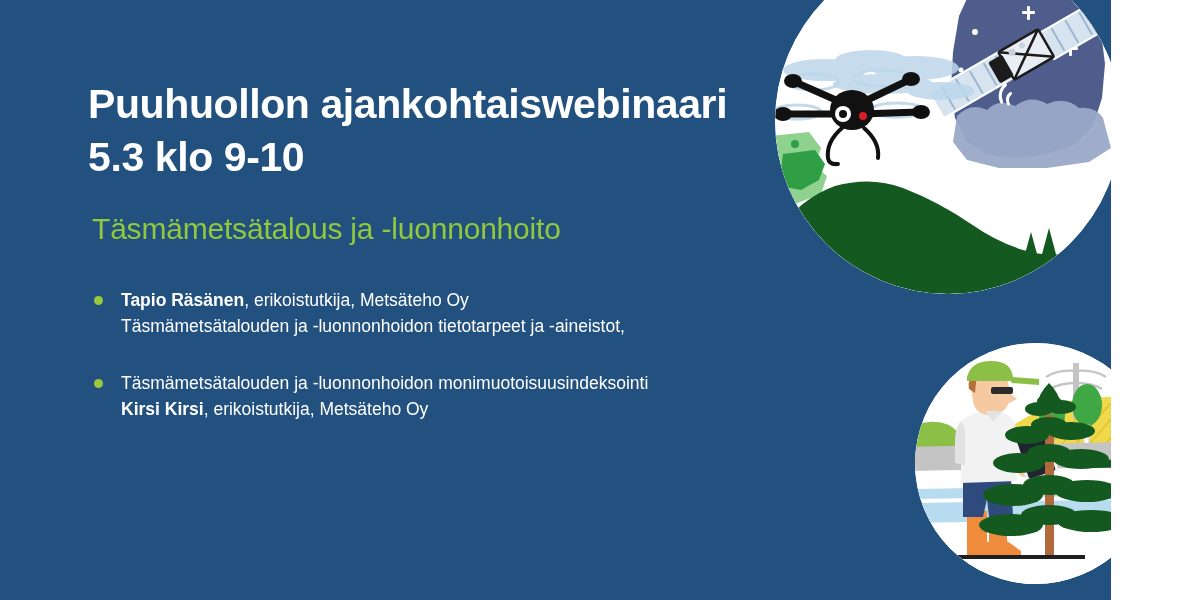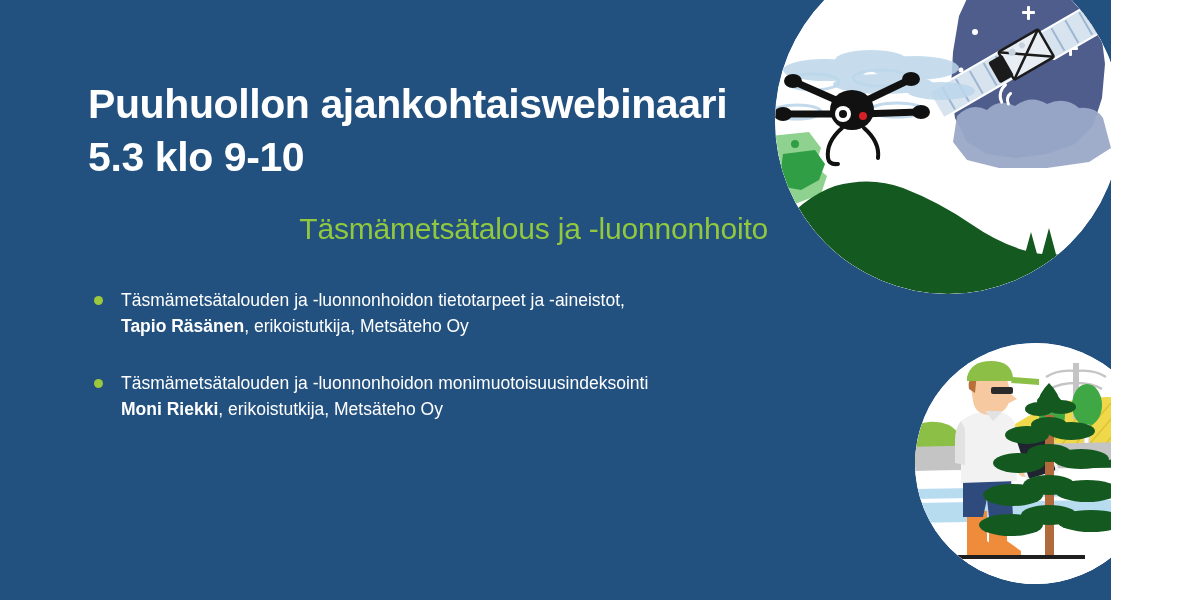--- a/index.html
+++ b/index.html
@@ -34,21 +34,20 @@
     white-space: pre-line;
   }
 
   .slide-subtitle {
     color: #92c83e;
     font-size: 30px;
     font-weight: normal;
     line-height: 1.2;
     margin: 26px 0 0 4px;
     letter-spacing: -0.2px;
-    text-align: right;
   }
 
   .bullet-list {
     list-style: none;
     margin: 40px 0 0 0;
     padding: 0;
   }
   .bullet-item {
     position: relative;
     padding-left: 33px;
@@ -100,28 +99,28 @@
 
     <h1 class="slide-title">Puuhuollon ajankohtaiswebinaari
 5.3 klo 9-10</h1>
 
     <h2 class="slide-subtitle">Täsmämetsätalous ja -luonnonhoito</h2>
 
     <ul class="bullet-list">
 
       <li class="bullet-item">
         <span class="bullet-dot"></span>
+        <span class="b-line"><span class="b-name">Tapio Räsänen</span><span>, erikoistutkija, Metsäteho Oy</span></span>
         <span class="b-line">Täsmämetsätalouden ja -luonnonhoidon tietotarpeet ja -aineistot,</span>
-        <span class="b-line"><span class="b-name">Tapio Räsänen</span><span>, erikoistutkija, Metsäteho Oy</span></span>
       </li>
 
       <li class="bullet-item">
         <span class="bullet-dot"></span>
         <span class="b-line">Täsmämetsätalouden ja -luonnonhoidon monimuotoisuusindeksointi</span>
-        <span class="b-line"><span class="b-name">Moni Riekki</span><span>, erikoistutkija, Metsäteho Oy</span></span>
+        <span class="b-line"><span class="b-name">Kirsi Kirsi</span><span>, erikoistutkija, Metsäteho Oy</span></span>
       </li>
 
     </ul>
   </div>
 
   <div class="circle" id="circle-top">
     <svg viewBox="0 0 346 346" xmlns="http://www.w3.org/2000/svg">
       <defs>
         <clipPath id="clipTop">
             <circle cx="173" cy="173" r="173"></circle>

